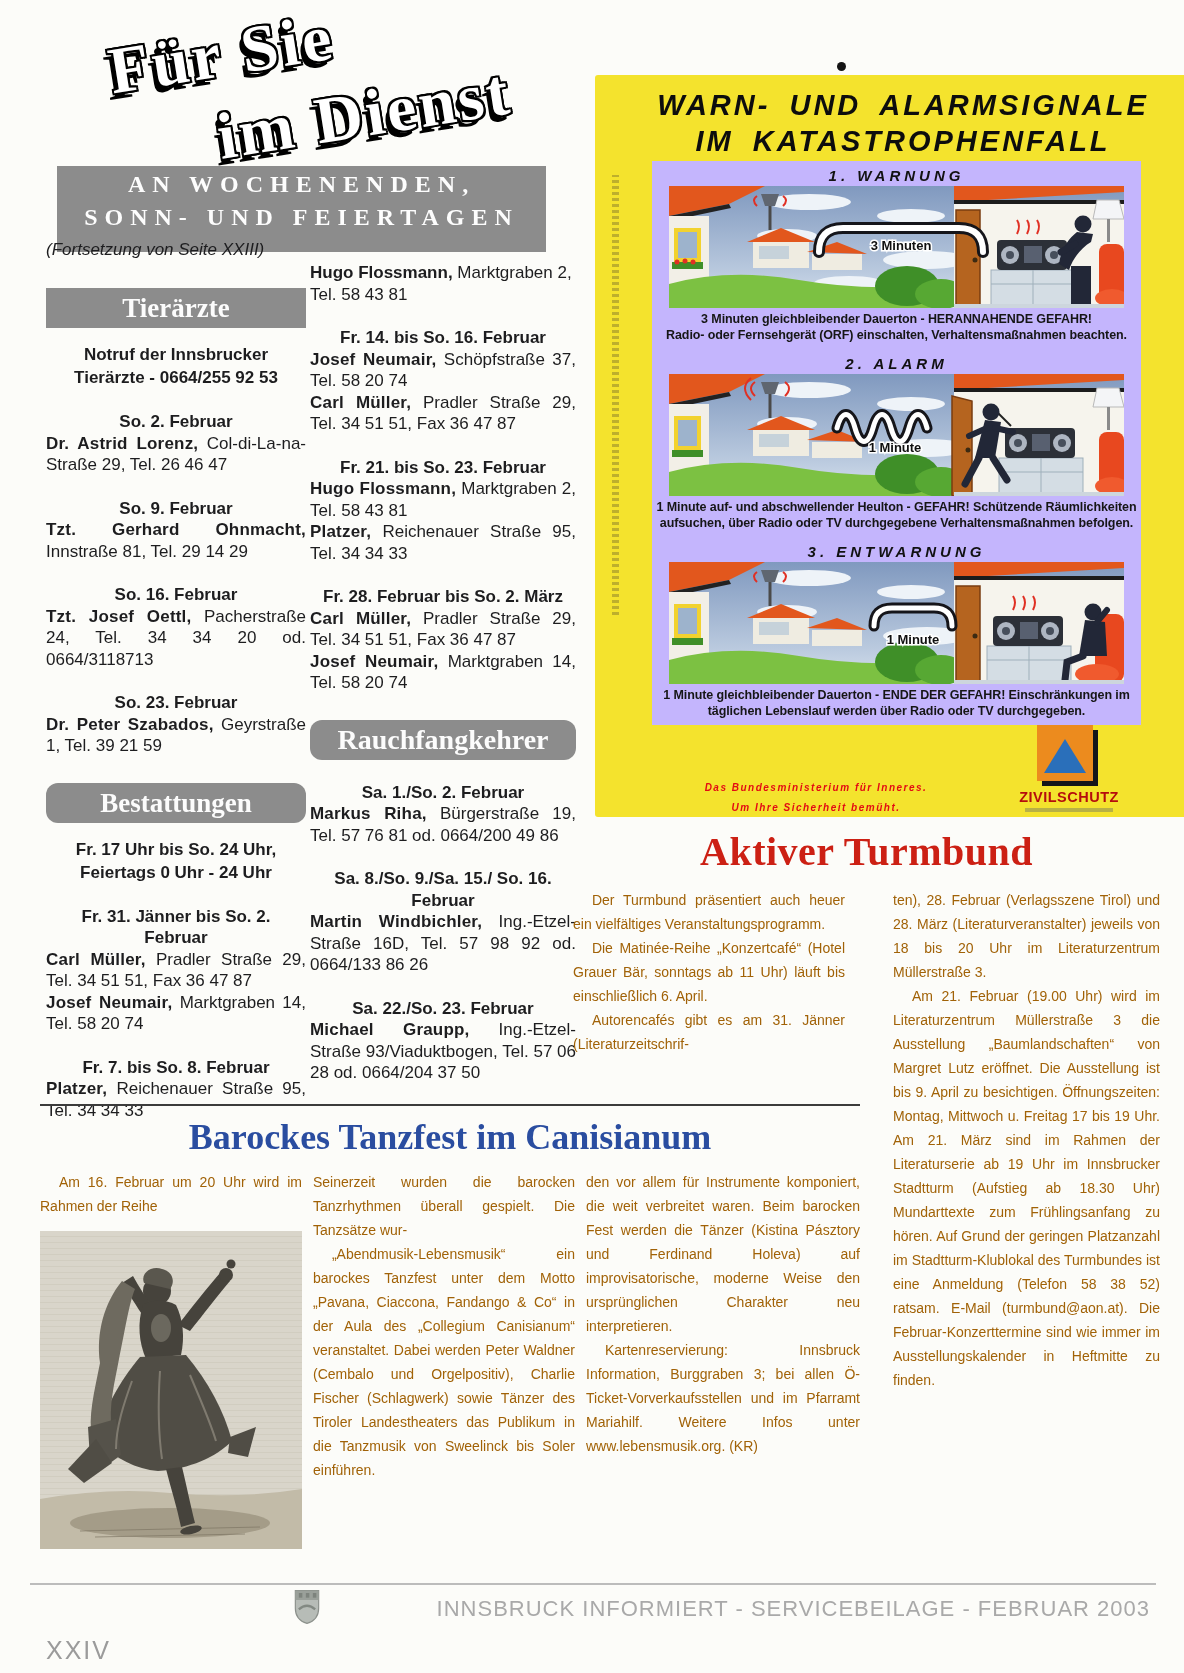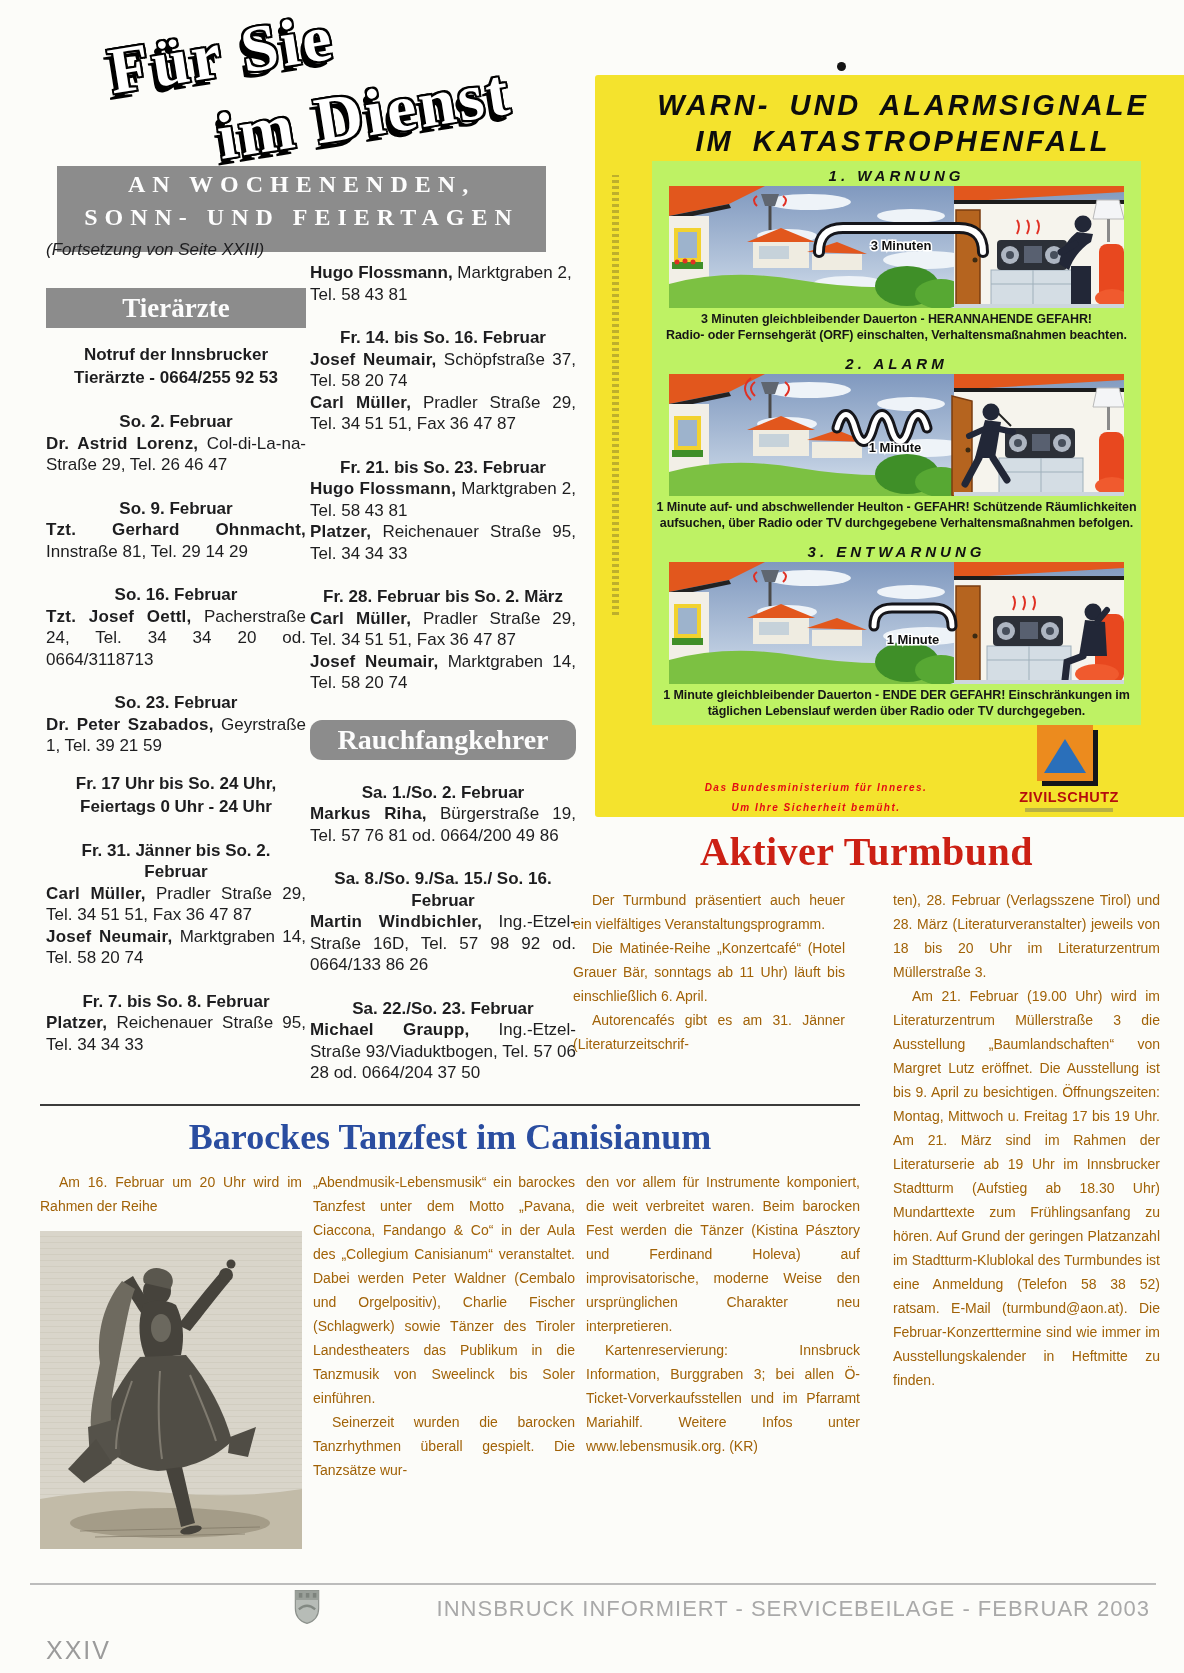--- a/index.html
+++ b/index.html
@@ -34,21 +34,21 @@
   .entry .person{text-align:justify;}
   .entry .person b{letter-spacing:0.2px;}
   .bar-gap{margin-top:26px;border-radius:12px;}
   
   .poster{position:absolute;left:595px;top:75px;width:616px;height:742px;background:#f4e32d;border-radius:3px;}
   .poster-dot{position:absolute;top:-13px;left:242px;width:9px;height:9px;background:#141414;border-radius:50%;}
   .poster-title{position:absolute;top:12px;left:0;right:0;text-align:center;font-weight:bold;
     font-style:italic;font-size:29px;line-height:36px;letter-spacing:3px;word-spacing:8px;color:#0d0d0d;}
   .poster-imprint{position:absolute;left:17px;top:100px;width:7px;height:440px;
     background:repeating-linear-gradient(0deg,#b0a22c 0 3px,rgba(0,0,0,0) 3px 6px);opacity:.8;}
-  .poster-panel{position:absolute;left:57px;top:86px;width:489px;height:564px;background:#bef264;}
+  .poster-panel{position:absolute;left:57px;top:86px;width:489px;height:564px;background:#c4b5fd;}
   .psec{height:188px;overflow:hidden;}
   .psec-h{font-size:15px;font-weight:bold;font-style:italic;text-align:center;
     letter-spacing:4px;margin:6px 0 2px;color:#111;}
   .psec svg{display:block;margin:0 auto;width:455px;height:122px;}
   .psec-cap{font-size:12.5px;font-weight:bold;text-align:center;line-height:16px;
     color:#161616;margin-top:3px;letter-spacing:-0.1px;}
   .poster-red{position:absolute;left:66px;top:703px;width:310px;text-align:center;color:#e30b13;
     font-weight:bold;font-style:italic;font-size:10px;line-height:20px;letter-spacing:1.5px;}
   .zs-box{position:absolute;left:442px;top:650px;width:56px;height:56px;background:#ec8b1e;
     box-shadow:5px 5px 0 #15151a;}
@@ -113,20 +113,21 @@
   </div>
   <div class="entry">
     <p class="date">So. 16. Februar</p>
     <p class="person"><b>Tzt. Josef Oettl,</b><span> Pacherstraße 24, Tel. 34 34 20 od. 0664/3118713</span></p>
   </div>
   <div class="entry">
     <p class="date">So. 23. Februar</p>
     <p class="person"><b>Dr. Peter Szabados,</b><span> Geyrstraße 1, Tel. 39 21 59</span></p>
   </div>
 
+  <div class="bar bar-gap">Bestattungen</div>
   <p class="hours">
     <span>Fr. 17 Uhr bis So. 24 Uhr,</span><br>
     <span>Feiertags 0 Uhr - 24 Uhr</span>
   </p>
   <div class="entry">
     <p class="date">Fr. 31. Jänner bis So. 2. Februar</p>
     <p class="person"><b>Carl Müller,</b><span> Pradler Straße 29, Tel. 34 51 51, Fax 36 47 87</span></p>
     <p class="person"><b>Josef Neumair,</b><span> Marktgraben 14, Tel. 58 20 74</span></p>
   </div>
   <div class="entry">
@@ -447,22 +448,22 @@
           </g>
           <g stroke="#8b867a" stroke-width="2" fill="none" opacity="0.8">
             <path d="M92,150 C84,172 76,196 76,218"></path>
               <path d="M120,140 C118,170 118,200 122,228"></path>
             <path d="M150,144 C160,168 170,190 176,210"></path>
           </g>
         </svg>
       </div>
     </div>
     <div class="tz-colB paras cont">
+        <p>Seinerzeit wurden die barocken Tanzrhythmen überall gespielt. Die Tanzsätze wur-</p>
         <p>„Abendmusik-Lebensmusik“ ein barockes Tanzfest unter dem Motto „Pavana, Ciaccona, Fandango &amp; Co“ in der Aula des „Collegium Canisianum“ veranstaltet. Dabei werden Peter Waldner (Cembalo und Orgelpositiv), Charlie Fischer (Schlagwerk) sowie Tänzer des Tiroler Landestheaters das Publikum in die Tanzmusik von Sweelinck bis Soler einführen.</p>
-        <p>Seinerzeit wurden die barocken Tanzrhythmen überall gespielt. Die Tanzsätze wur-</p>
       </div>
     <div class="tz-colC paras cont">
         <p>den vor allem für Instrumente komponiert, die weit verbreitet waren. Beim barocken Fest werden die Tänzer (Kistina Pásztory und Ferdinand Holeva) auf improvisatorische, moderne Weise den ursprünglichen Charakter neu interpretieren.</p>
         <p>Kartenreservierung: Innsbruck Information, Burggraben 3; bei allen Ö-Ticket-Vorverkaufsstellen und im Pfarramt Mariahilf. Weitere Infos unter www.lebensmusik.org. (KR)</p>
       </div>
   </div>
 </div>
 
 <div class="footer-rule"></div>
 <div class="page-num">XXIV</div>

